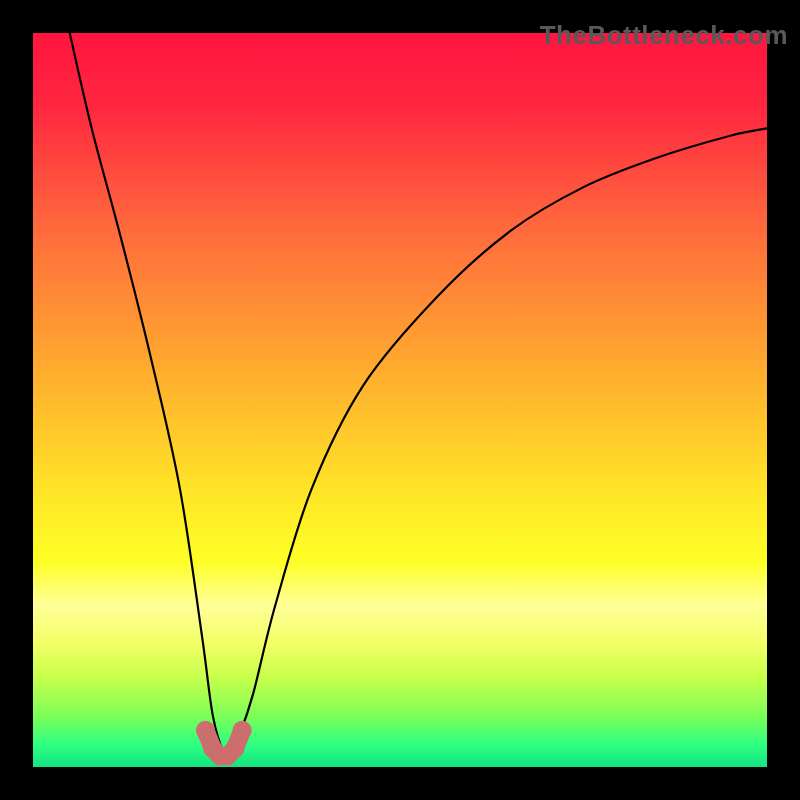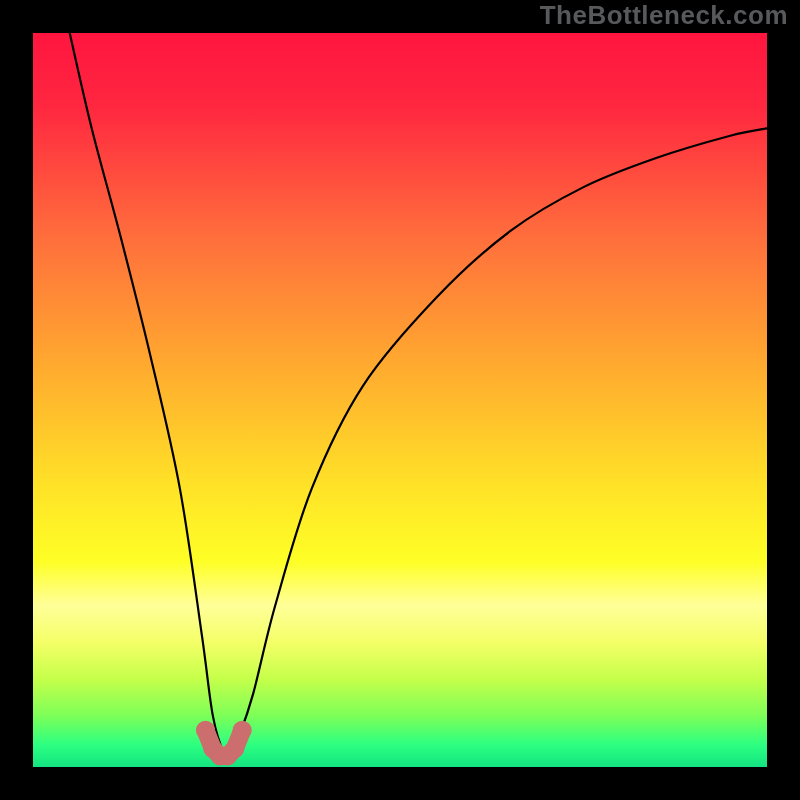--- a/index.html
+++ b/index.html
@@ -10,21 +10,21 @@
     background: #000000;
     overflow: hidden;
   }
   .stage {
     position: relative;
     width: 800px;
     height: 800px;
   }
   .watermark {
     position: absolute;
-    top: 0;
+    top: 20px;
     right: 12px;
     font-family: Arial, Helvetica, sans-serif;
     font-size: 26px;
     color: #58595b;
     letter-spacing: 0.5px;
     font-weight: 600;
   }
   svg {
     position: absolute;
     top: 0;

